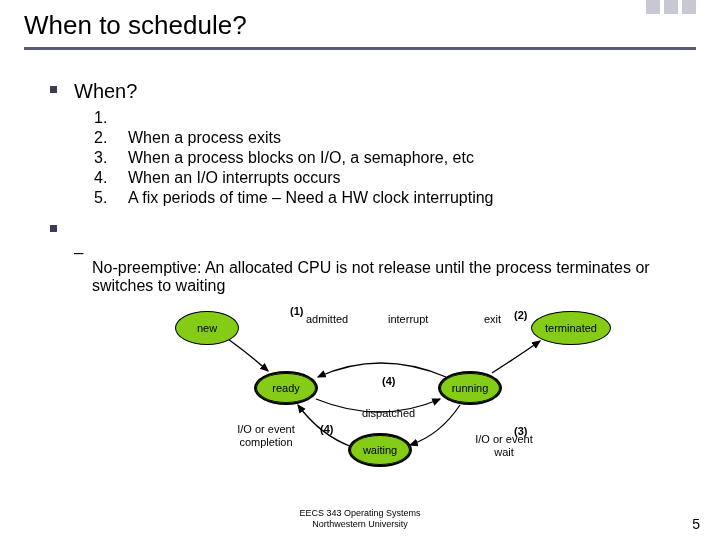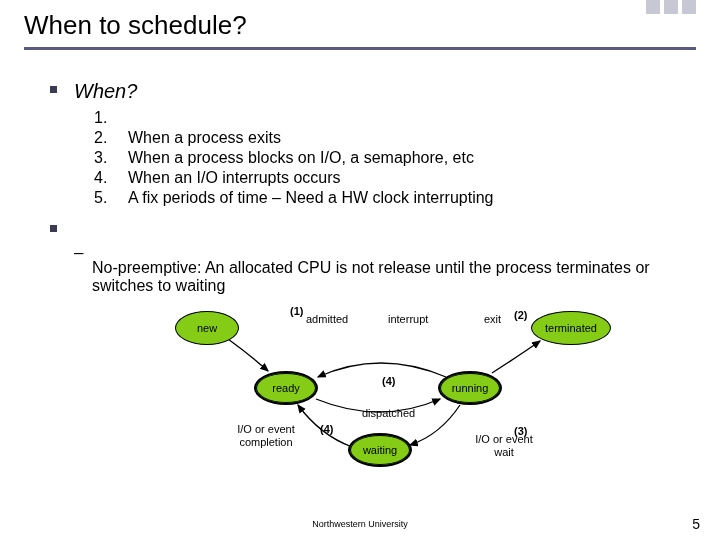--- a/index.html
+++ b/index.html
@@ -17,21 +17,21 @@
     border-bottom: 3px solid #5a5a80;
   }
   .squares {
     position: absolute; top: 0; right: 24px;
     display: flex; gap: 4px;
   }
   .squares span {
     width: 14px; height: 14px; background: #c8c8d4;
   }
   .content { padding: 18px 30px 0 50px; font-size: 17px; }
-  .bullet-row { display: flex; align-items: baseline; margin-bottom: 6px; font-style: italic; }
+  .bullet-row { display: flex; align-items: baseline; margin-bottom: 6px; }
   .bmark { width: 16px; height: 16px; flex: none; margin-right: 8px;
            position: relative; top: 4px; }
   .bmark::before { content:""; display:block; width:7px; height:7px; background:#3b3b55; }
   .bhead { font-size: 20px; }
   .olist { margin: 4px 0 14px 44px; font-size: 16px; }
   .olist .row { display:flex; margin-bottom: 2px; }
   .olist .num { width: 34px; flex:none; }
   .dash-item { margin: 4px 0 0 24px; display:flex; }
   .dash { flex:none; width: 18px; }
   .dash-body { font-size: 16px; margin-top: 16px; }
@@ -158,15 +158,16 @@
       <div>completion</div>
     </div>
     <div class="iolabel" style="left:344px; top:128px; width:80px;">
       <div>I/O or event</div>
       <div>wait</div>
     </div>
   </div>
 </div>
 
 <div class="footer">
+  <div>EECS 343 Operating Systems</div>
   <div>Northwestern University</div>
 </div>
 <div class="pagenum">5</div>
 
 </body></html>

